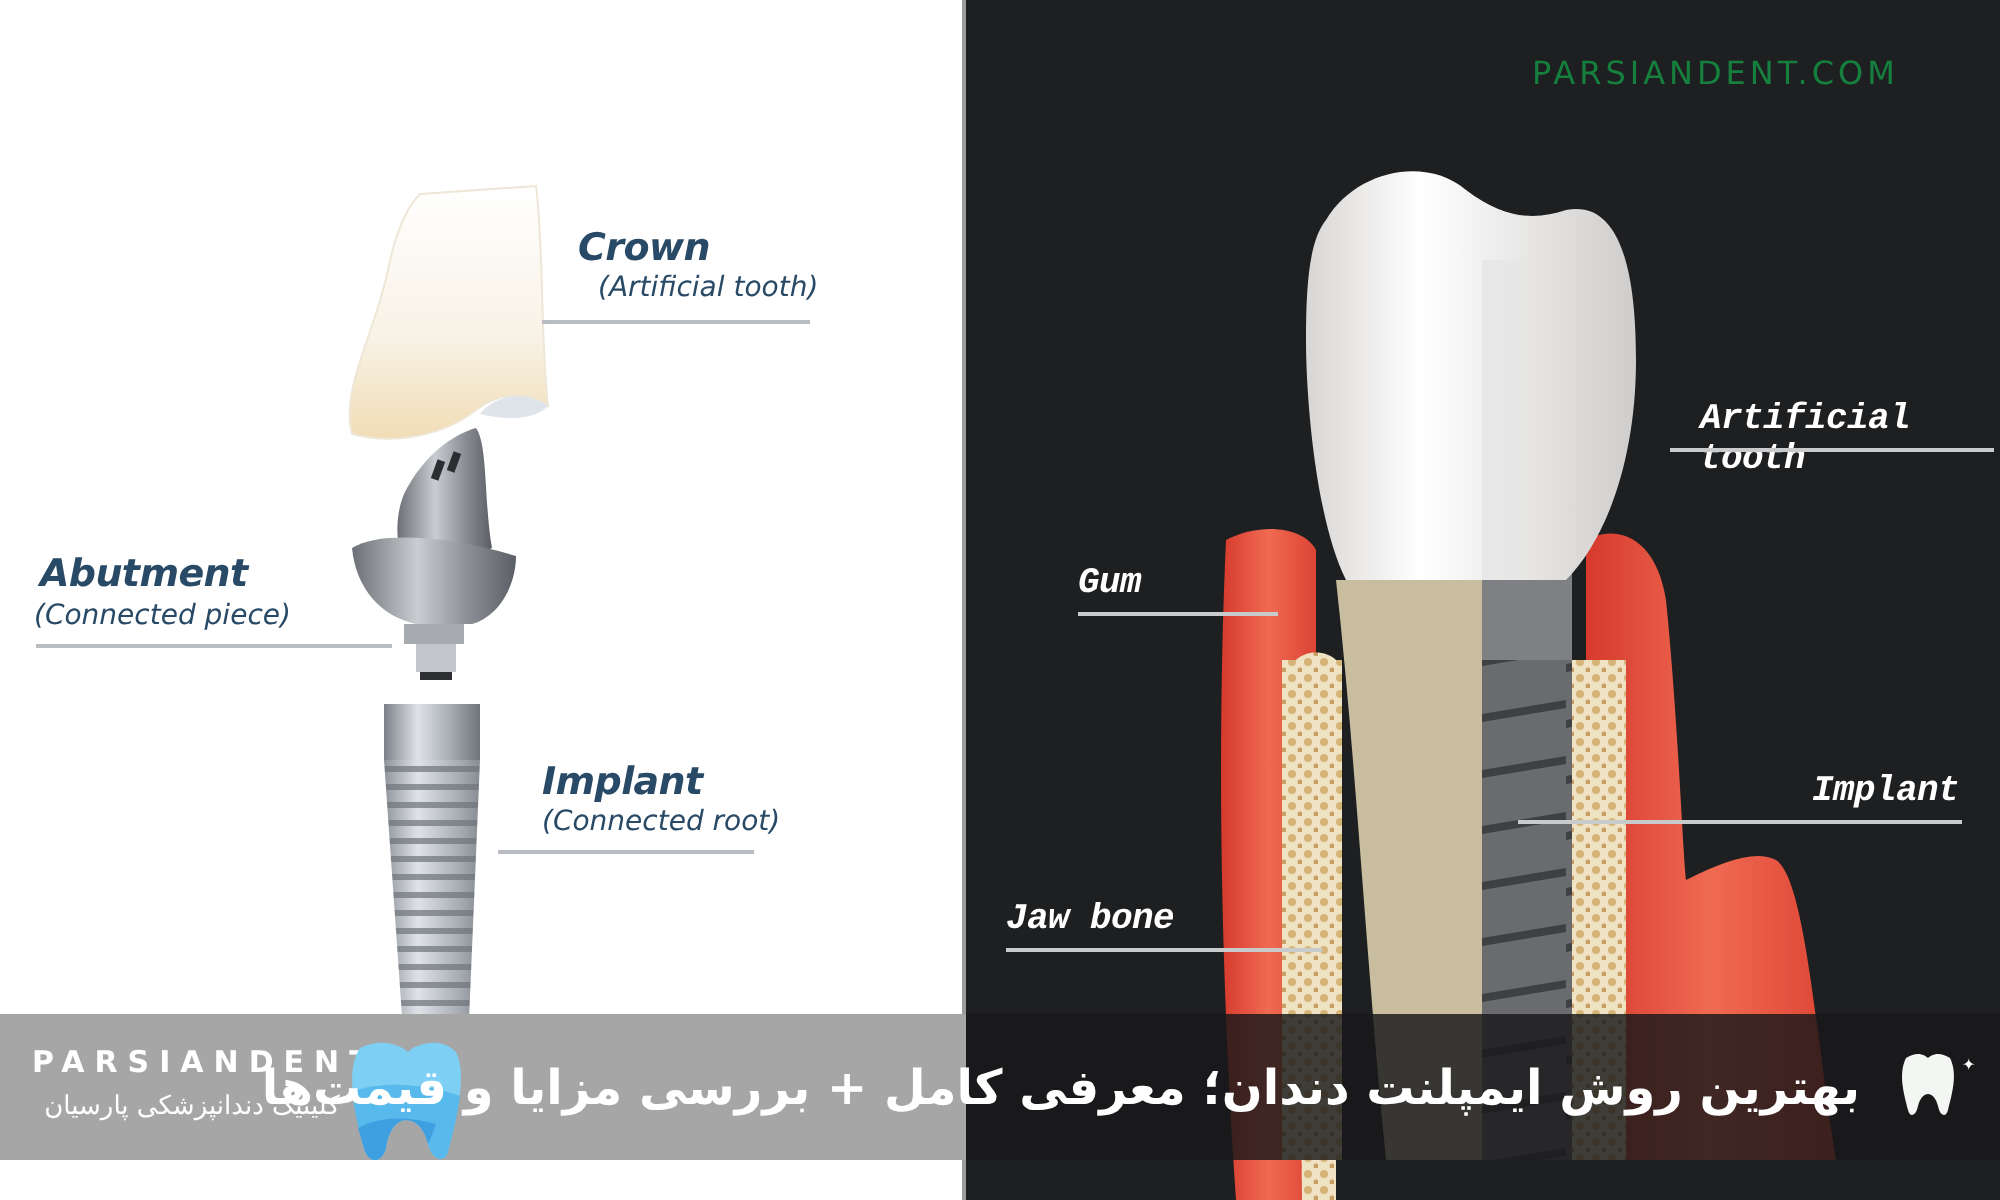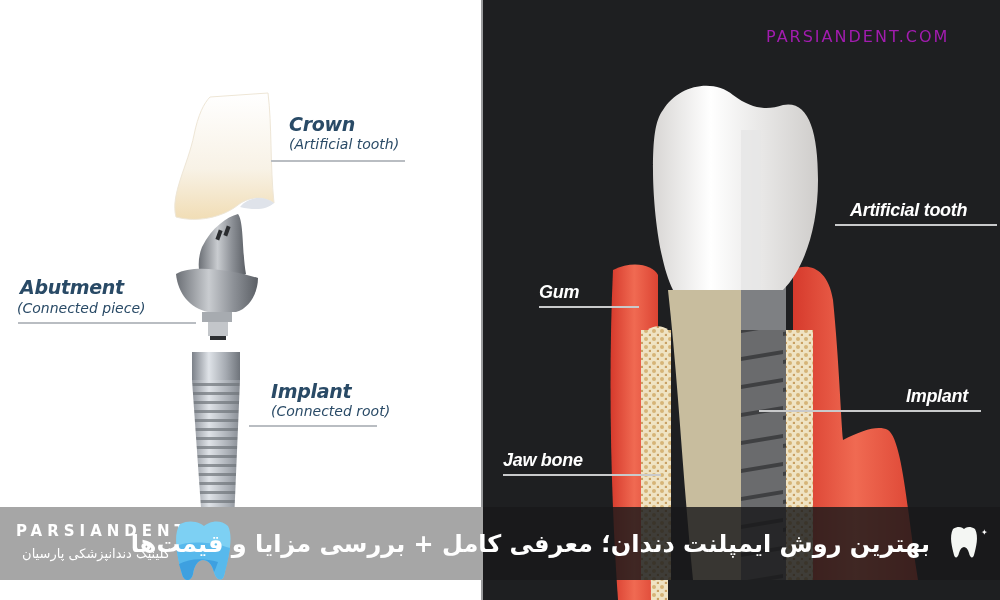--- a/index.html
+++ b/index.html
@@ -5,24 +5,24 @@
     html, body { margin:0; padding:0; }
     body { width:1000px; height:600px; position:relative; overflow:hidden; background:#ffffff; font-family:"DejaVu Sans", sans-serif; }
     .left { position:absolute; left:0; top:0; width:483px; height:600px; background:#ffffff; }
     .right { position:absolute; left:483px; top:0; width:517px; height:600px; background:#1e1f21; }
     .divider { position:absolute; left:481px; top:0; width:2px; height:600px; background:#9a9b9d; }
 
     .lbl-title { position:absolute; font-family:"DejaVu Sans", sans-serif; font-weight:bold; font-style:italic; color:#294a66; font-size:19px; letter-spacing:-0.3px; }
     .lbl-sub { position:absolute; font-family:"DejaVu Sans", sans-serif; font-style:italic; color:#294a66; font-size:14px; }
     .lbl-line { position:absolute; height:2px; background:#b9bdc2; }
 
-    .dk-title { position:absolute; font-family:Liberation Sans, sans-serif; font-weight:bold; font-style:italic; color:#ffffff; font-size:18px; letter-spacing:-0.3px; }
+    .dk-title { position:absolute; font-family:Liberation Mono, monospace; font-weight:bold; font-style:italic; color:#ffffff; font-size:18px; letter-spacing:-0.3px; }
     .dk-line { position:absolute; height:2px; background:#c9cacb; }
 
-    .site { position:absolute; left:766px; top:27px; color:#a21caf; font-size:16px; letter-spacing:2px; font-family:"DejaVu Sans", sans-serif; }
+    .site { position:absolute; left:766px; top:27px; color:#15803d; font-size:16px; letter-spacing:2px; font-family:"DejaVu Sans", sans-serif; }
 
     .band-left { position:absolute; left:0; top:507px; width:483px; height:73px; background:#a6a6a6; }
     .band-right { position:absolute; left:483px; top:507px; width:517px; height:73px; background:rgba(24,24,26,0.82); }
 
     .brand { position:absolute; left:16px; top:522px; color:#ffffff; font-weight:bold; font-size:15px; letter-spacing:5px; }
     .brand-fa { position:absolute; left:16px; top:546px; color:#ffffff; font-size:13px; direction:rtl; width:160px; text-align:center; }
 
     .headline { position:absolute; right:70px; top:530px; color:#ffffff; font-weight:bold; font-size:24px; direction:rtl; white-space:nowrap; }
     .tooth-icon { position:absolute; left:949px; top:525px; width:30px; height:34px; }
     .spark { position:absolute; left:981px; top:528px; color:#ffffff; font-size:8px; }
@@ -73,21 +73,21 @@
       <pattern id="thr" width="60" height="9" patternUnits="userSpaceOnUse">
         <rect width="60" height="9" fill="url(#scrG)"></rect>
         <rect y="6" width="60" height="3" fill="#6e737a" opacity="0.7"></rect>
       </pattern>
     </defs>
     <rect x="4" y="2" width="48" height="28" fill="url(#scrG)"></rect>
     <path d="M4,30 L52,30 L46,172 L14,172 Z" fill="url(#thr)"></path>
   </svg>
 
   <div class="lbl-title" style="left:289px;top:113px">Crown</div>
-  <div class="lbl-sub" style="left:289px;top:136px">(Artificial tooth)</div>
+  <div class="lbl-sub" style="left:299px;top:136px">(Artificial tooth)</div>
   <div class="lbl-line" style="left:271px;top:160px;width:134px"></div>
 
   <div class="lbl-title" style="left:20px;top:276px">Abutment</div>
   <div class="lbl-sub" style="left:17px;top:300px">(Connected piece)</div>
   <div class="lbl-line" style="left:18px;top:322px;width:178px"></div>
 
   <div class="lbl-title" style="left:271px;top:380px">Implant</div>
   <div class="lbl-sub" style="left:271px;top:403px">(Connected root)</div>
   <div class="lbl-line" style="left:249px;top:425px;width:128px"></div>
 </div>

